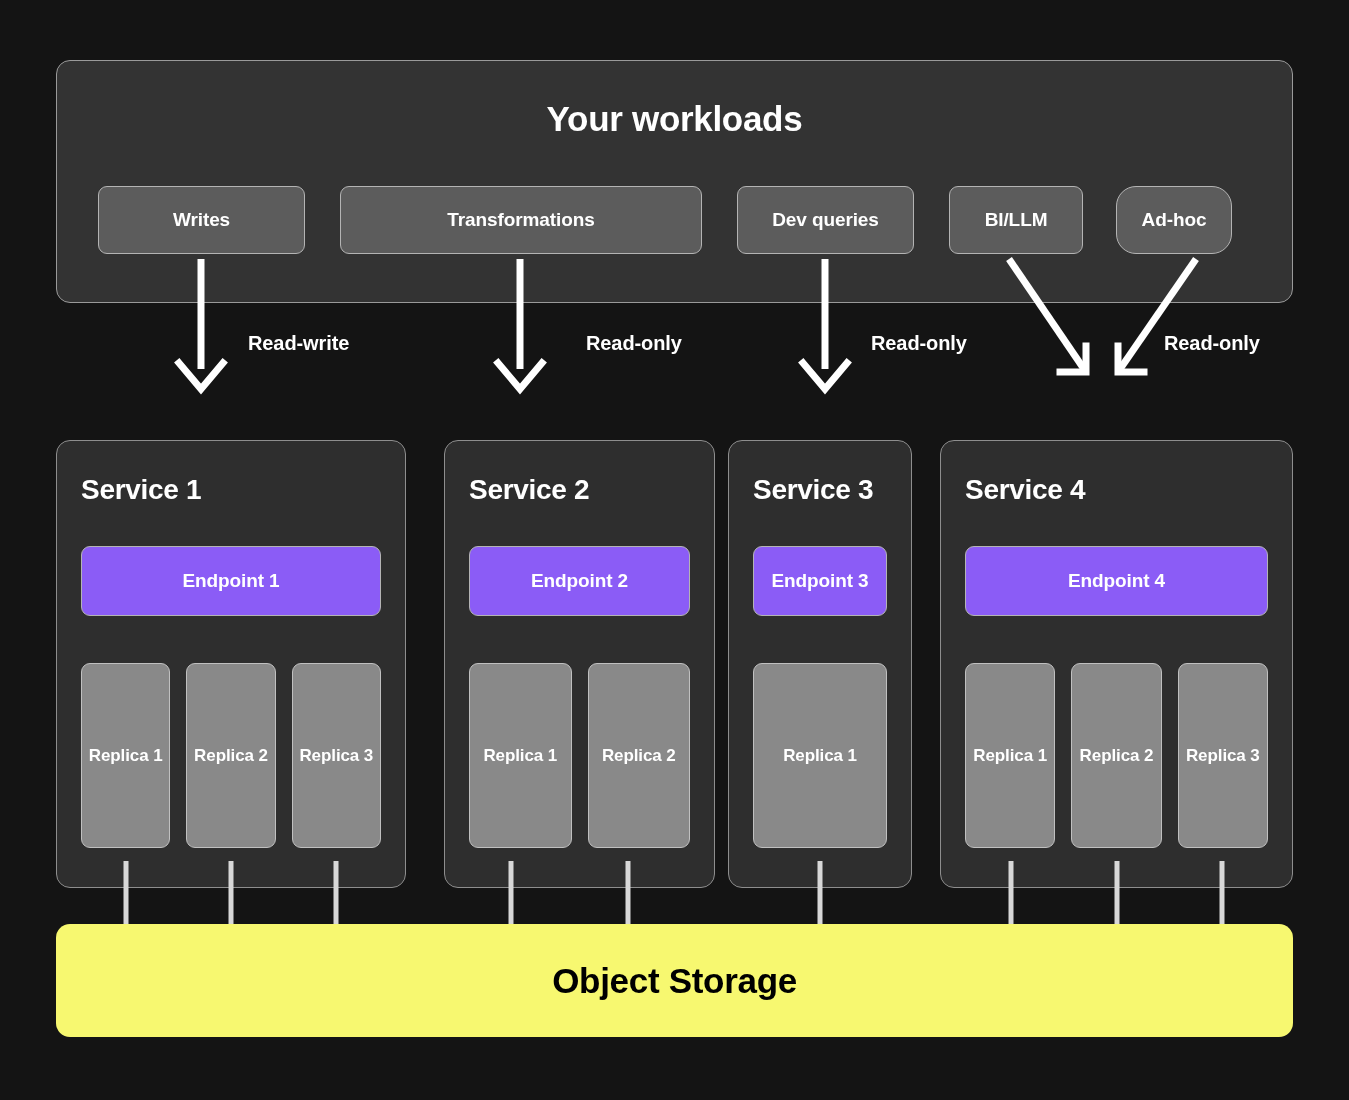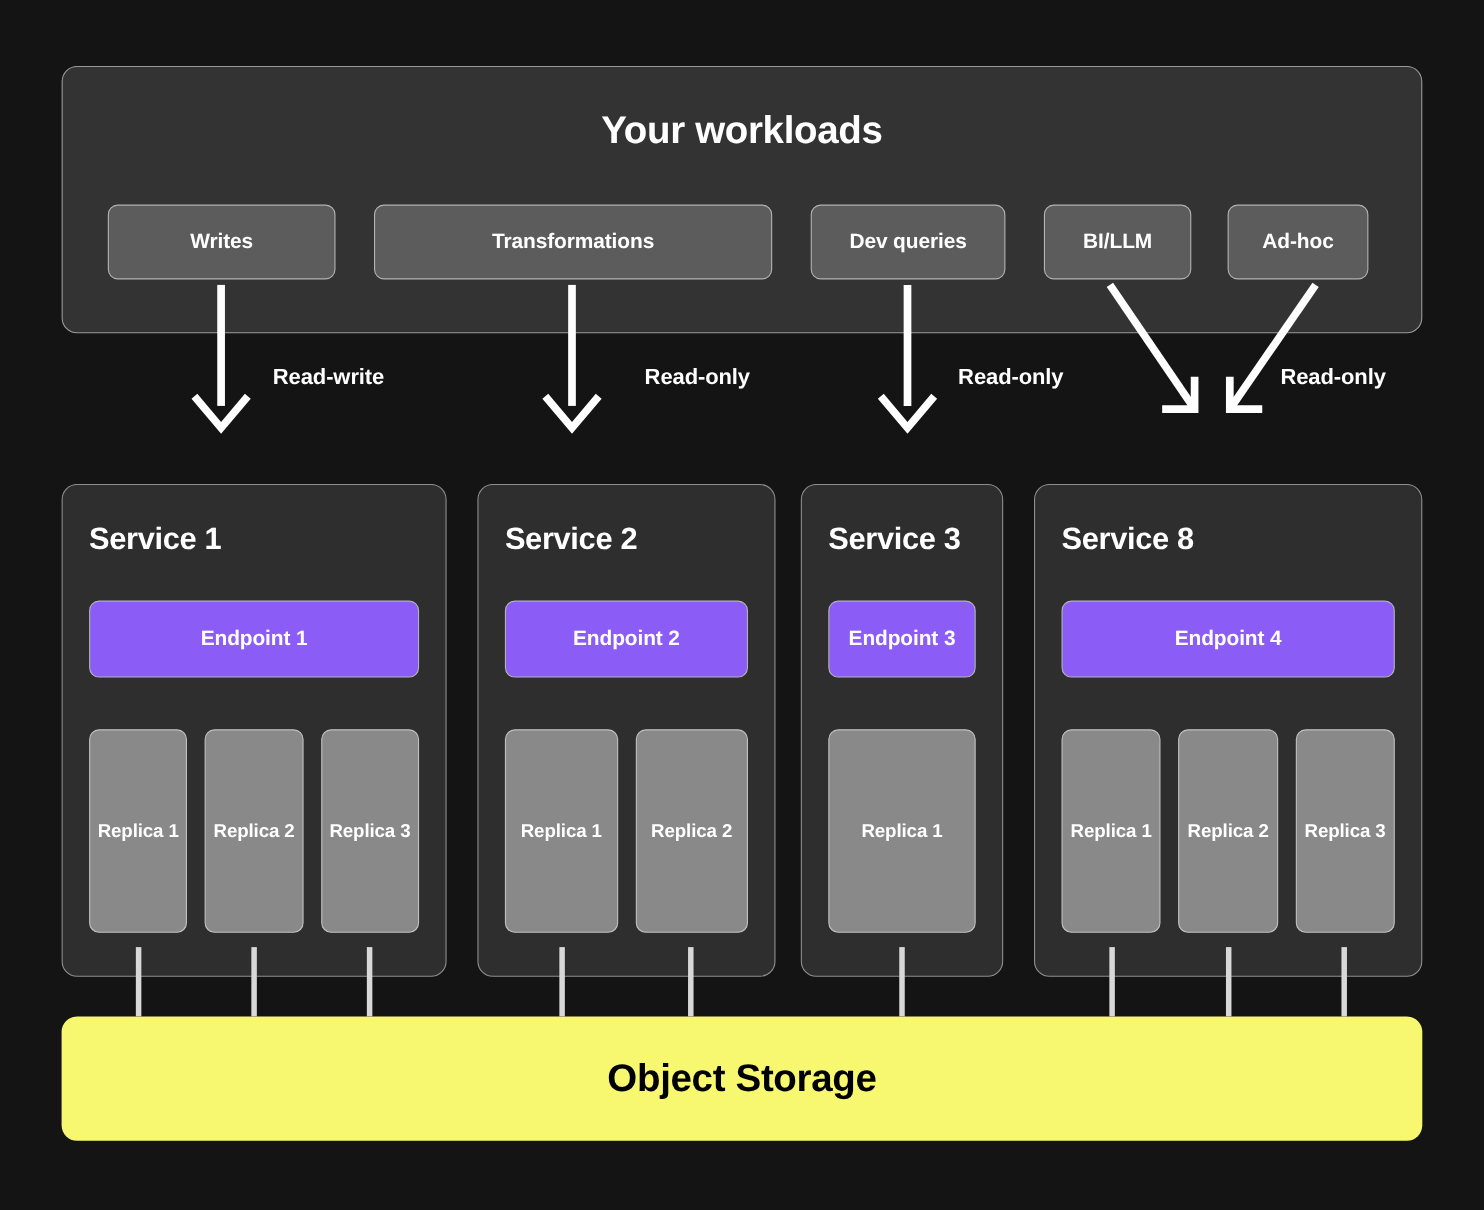--- a/index.html
+++ b/index.html
@@ -189,21 +189,21 @@
         </div>
         <div class="chip" style="left: 41px; width: 207px;">
           <span>Writes</span>
         </div>
         <div class="chip" style="left: 680px; width: 177px;">
           <span>Dev queries</span>
         </div>
         <div class="chip" style="left: 892px; width: 134px;">
           <span>BI/LLM</span>
         </div>
-        <div class="chip" style="left: 1059px; width: 128px;">
+        <div class="chip" style="left: 1059px; width: 116px; border-radius: 20px;">
           <span>Ad-hoc</span>
         </div>
       </div>
   </div>
 
   <div id="edge-labels">
       <div class="edge-label" style="left: 248px; top: 332px;">Read-write</div>
       <div class="edge-label" style="left: 586px; top: 332px;">Read-only</div>
       <div class="edge-label" style="left: 871px; top: 332px;">Read-only</div>
       <div class="edge-label" style="left: 1164px; top: 332px;">Read-only</div>
@@ -220,21 +220,21 @@
             <span>Replica 1</span>
           </div>
           <div class="replica">
             <span>Replica 2</span>
           </div>
           <div class="replica">
             <span>Replica 3</span>
           </div>
         </div>
       </div>
-      <div class="service-card" style="left: 434px; width: 271px;">
+      <div class="service-card" style="left: 444px; width: 271px;">
         <div class="service-title">Service 2</div>
         <div class="endpoint">
           <span>Endpoint 2</span>
         </div>
         <div class="replica-row">
           <div class="replica">
             <span>Replica 1</span>
           </div>
           <div class="replica">
             <span>Replica 2</span>
@@ -246,21 +246,21 @@
         <div class="endpoint">
           <span>Endpoint 3</span>
         </div>
         <div class="replica-row">
           <div class="replica">
             <span>Replica 1</span>
           </div>
         </div>
       </div>
       <div class="service-card" style="left: 940px; width: 353px;">
-        <div class="service-title">Service 8</div>
+        <div class="service-title">Service 4</div>
         <div class="endpoint">
           <span>Endpoint 4</span>
         </div>
         <div class="replica-row">
           <div class="replica">
             <span>Replica 1</span>
           </div>
           <div class="replica">
             <span>Replica 2</span>
           </div>

